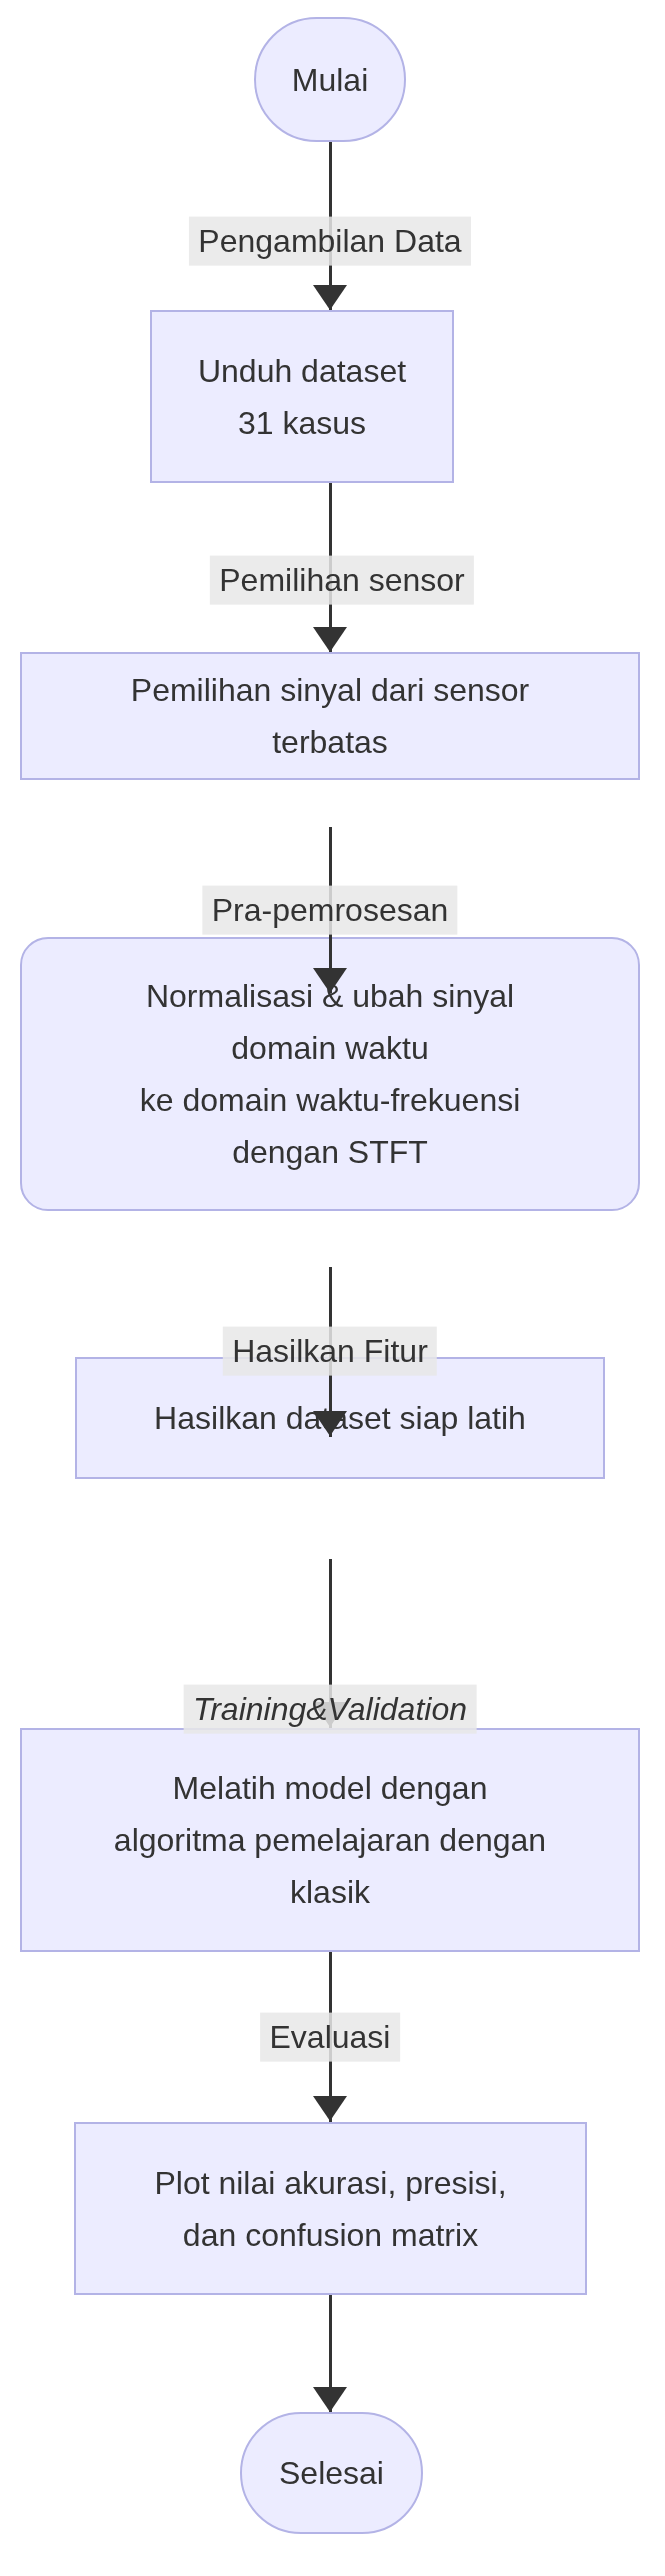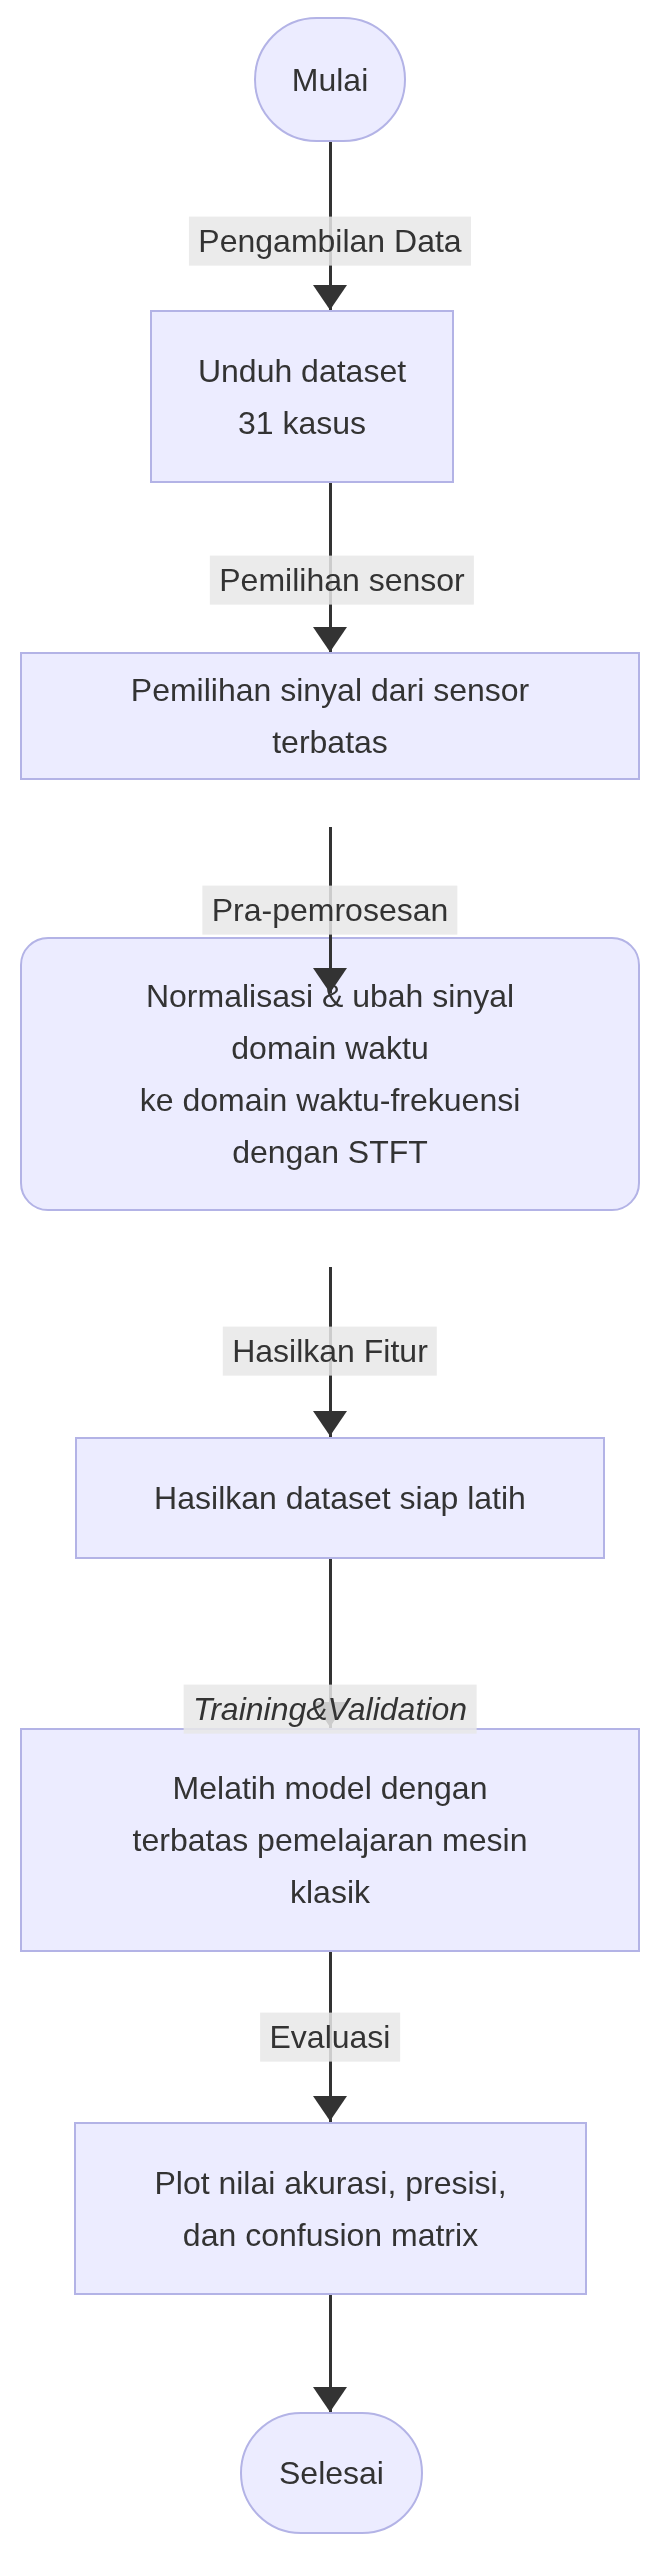--- a/index.html
+++ b/index.html
@@ -30,21 +30,21 @@
     line-height: 52px;
     color: #333333;
   }
   .node .txt { white-space: pre-line; }
   .stadium { border-radius: 670px; }
 
   #n-mulai   { left: 254px; top: 17.4px;   width: 152px; height: 125px; }
   #n-unduh   { left: 150px; top: 310px;  width: 304px; height: 173px; }
   #n-pemilihan { left: 20px; top: 652px; width: 620px; height: 128px; }
   #n-normalisasi { left: 20px; top: 937px; width: 620px; height: 274px; border-radius: 28px; }
-  #n-hasilkan { left: 65px; top: 1437px; width: 530px; height: 122px; margin-left: 10px; }
+  #n-hasilkan { left: 65px; top: 1357px; width: 530px; height: 122px; margin-left: 10px; }
   #n-melatih { left: 20px; top: 1728px; width: 620px; height: 224px; }
   #n-plot    { left: 74px; top: 2122px; width: 513px; height: 173px; justify-content: center; }
   #n-selesai { left: 240px; top: 2412px; width: 183px; height: 122px; }
 
   
   .edge-line {
     position: absolute;
     left: 329px;
     width: 2.7px;
     background: #333333;
@@ -146,21 +146,21 @@
 ke domain waktu-frekuensi
 dengan STFT</span>
   </div>
 
   <div class="node" id="n-hasilkan">
     <span class="txt">Hasilkan dataset siap latih</span>
   </div>
 
   <div class="node" id="n-melatih">
     <span class="txt">Melatih model dengan
-terbatas pemelajaran mesin
+algoritma pemelajaran dengan
 klasik</span>
   </div>
 
   <div class="node" id="n-plot">
     <span class="txt">Plot nilai akurasi, presisi,
 dan confusion matrix</span>
   </div>
 
   <div class="node stadium" id="n-selesai">
     <span class="txt">Selesai</span>

